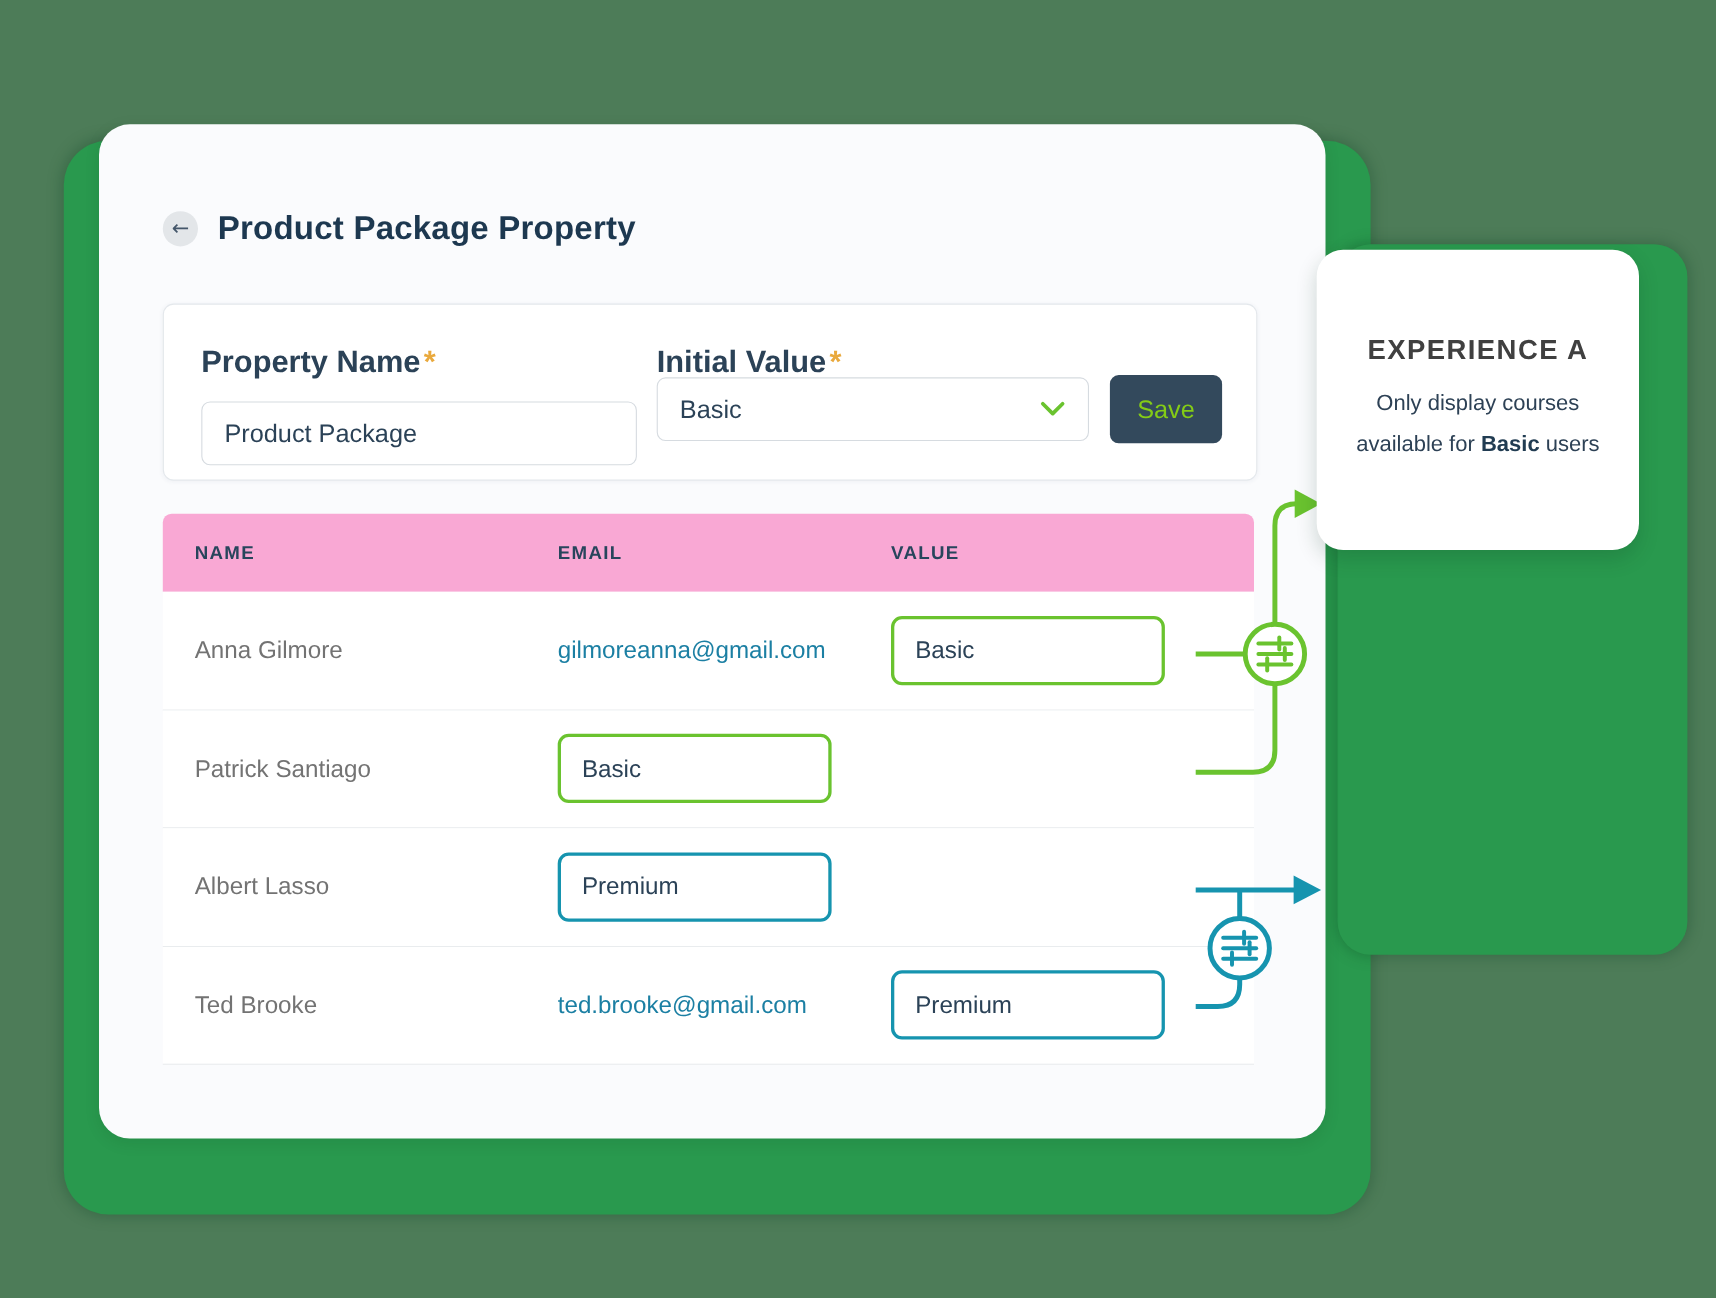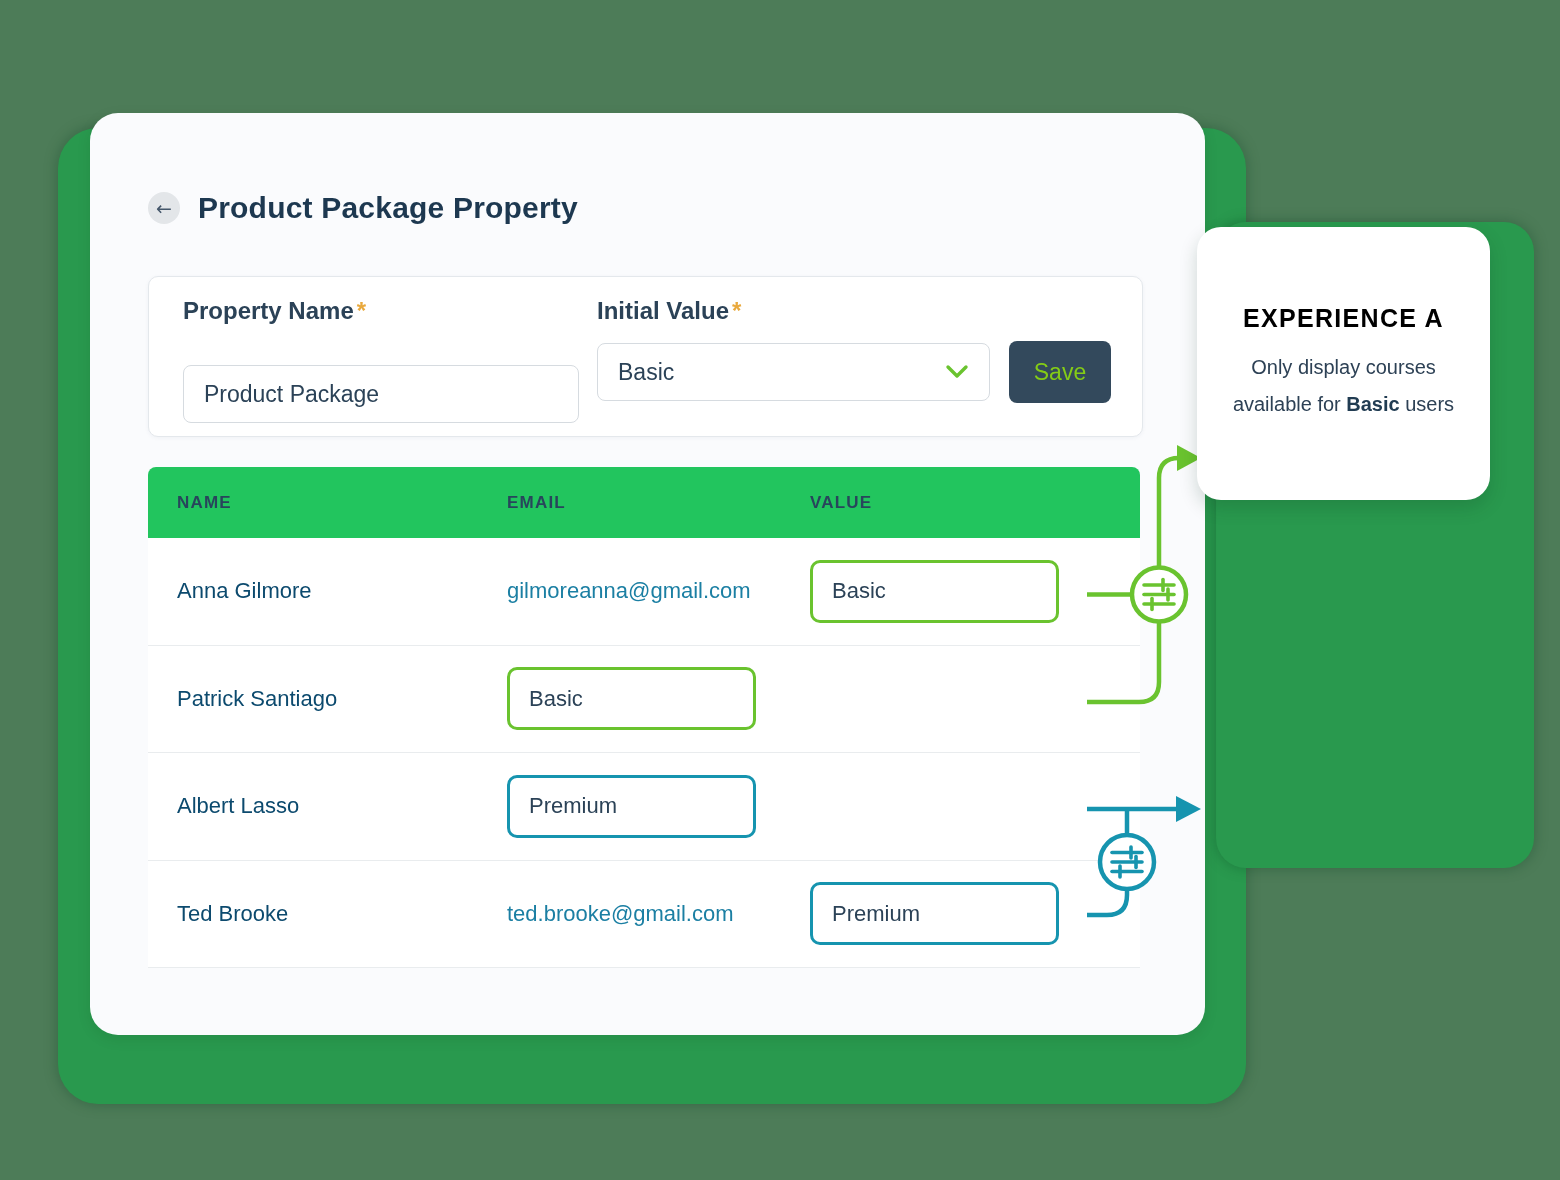--- a/index.html
+++ b/index.html
@@ -38,21 +38,21 @@
   .page-title{
     font-size:30px;font-weight:800;color:#1d3850;letter-spacing:.2px;
   }
   
   .form-card{
     position:absolute;left:58px;top:163px;width:993px;height:159px;
     background:#ffffff;border:1px solid #e4e8ec;border-radius:10px;
     box-shadow:0 1px 4px rgba(30,60,90,.05);
   }
   .field-label{
-    position:absolute;top:20px;font-size:24px;font-weight:700;color:#2b4257;
+    position:absolute;top:36px;font-size:28px;font-weight:700;color:#2b4257;
   }
   .req{color:#e9a93d;font-weight:700;margin-left:3px;}
   .lbl-prop{left:34px;}
   .lbl-init{left:448px;}
   .text-input{
     position:absolute;top:66px;height:58px;box-sizing:border-box;
     border:1.5px solid #d6dbe0;border-radius:8px;background:#fff;
     font-family:"Liberation Sans", sans-serif;
     font-size:23px;color:#2b4257;padding:0 20px;outline:none;
   }
@@ -67,32 +67,32 @@
     position:absolute;left:860px;top:64px;width:102px;height:62px;
     background:#33495c;color:#84cc16;border:none;border-radius:8px;
     font-family:"Liberation Sans", sans-serif;
     font-size:23px;font-weight:500;cursor:pointer;
   }
   
   .table{
     position:absolute;left:58px;top:354px;width:992px;
   }
   .thead{
-    display:flex;align-items:center;height:71px;background:#22c55e;
+    display:flex;align-items:center;height:71px;background:#f9a8d4;
     border-radius:8px 8px 0 0;
     font-size:17px;font-weight:700;letter-spacing:1.2px;color:#28455c;
   }
   .trow{
     display:flex;align-items:center;height:106.5px;background:#ffffff;
     border-bottom:1.5px solid #e9ecee;
   }
   .col-name{width:330px;padding-left:29px;box-sizing:content-box;}
   .col-email{width:303px;}
   .col-value{flex:1;}
-  .cell-name{font-size:22px;color:#0c4a6e;}
+  .cell-name{font-size:22px;color:#737373;}
   .cell-email{font-size:22px;color:#1b7fa3;}
   .value-box{
     width:249px;height:63px;box-sizing:border-box;border-radius:10px;
     background:#fff;display:flex;align-items:center;padding-left:19px;
     font-size:22px;color:#2b4257;
   }
   .v-basic{border:3px solid #6ac32f;}
   .v-premium{border:3px solid #1694af;}
   
   .overlay{position:absolute;left:0;top:0;width:1560px;height:1180px;pointer-events:none;}
@@ -107,21 +107,21 @@
   
   .exp-card{
     position:absolute;left:1197px;width:293px;background:#ffffff;border-radius:24px;
     box-shadow:0 8px 18px rgba(10,50,30,.18);
     display:flex;flex-direction:column;align-items:center;justify-content:center;
     text-align:center;padding:0 16px;box-sizing:border-box;
   }
   .exp-a{top:227px;height:273px;}
   .exp-b{top:568px;height:277px;}
   .exp-title{font-size:25px;font-weight:800;letter-spacing:1.3px;margin-bottom:16px;}
-  .exp-title-a{color:#000000;}
+  .exp-title-a{color:#404040;}
   .exp-title-b{color:#1792b2;}
   .exp-body{font-size:20px;line-height:37px;color:#2d4155;}
   .exp-hl{font-weight:800;color:#213c52;}
   .chev{flex:0 0 auto;}
 </style>
 </head>
 <body>
 
 <div class="canvas">
 

